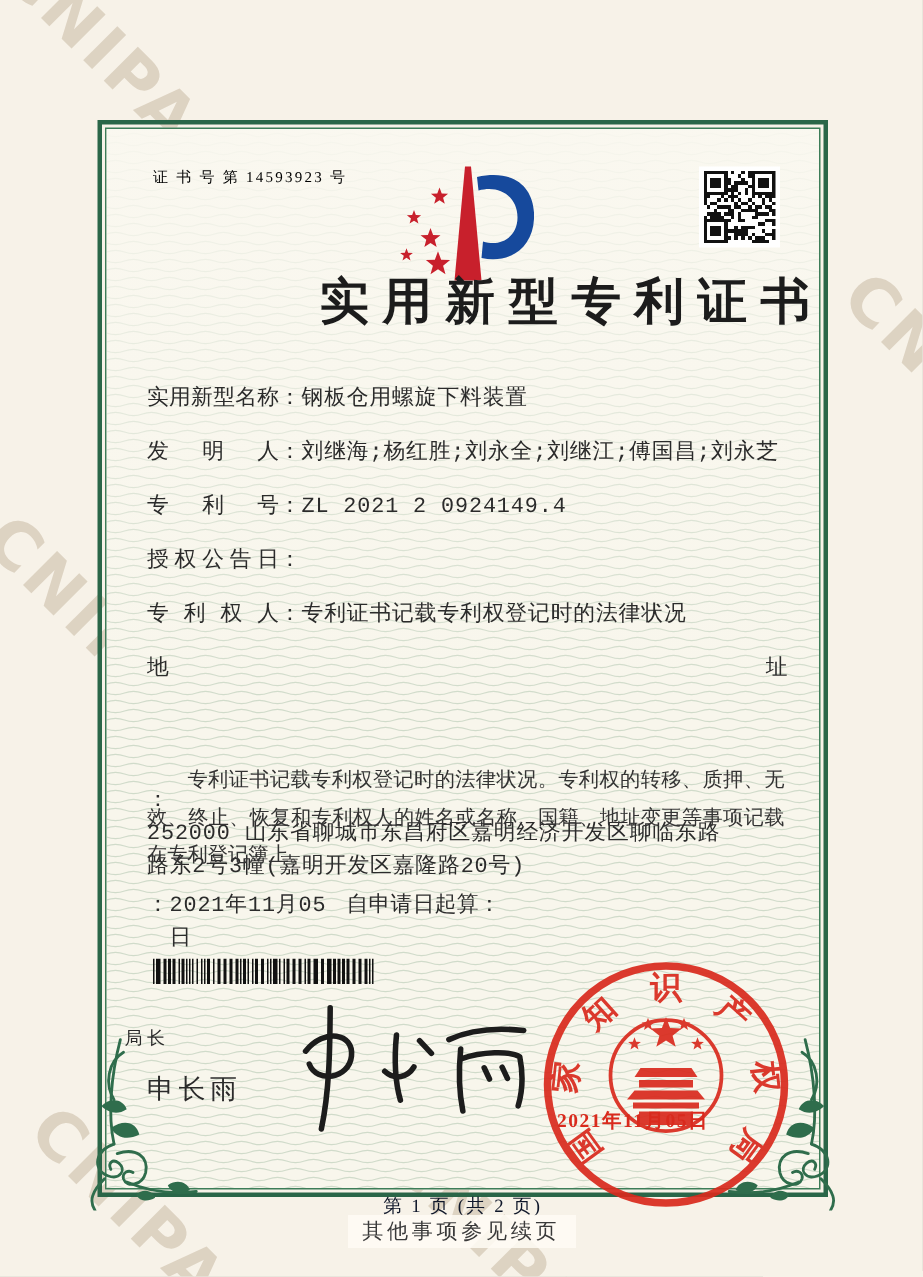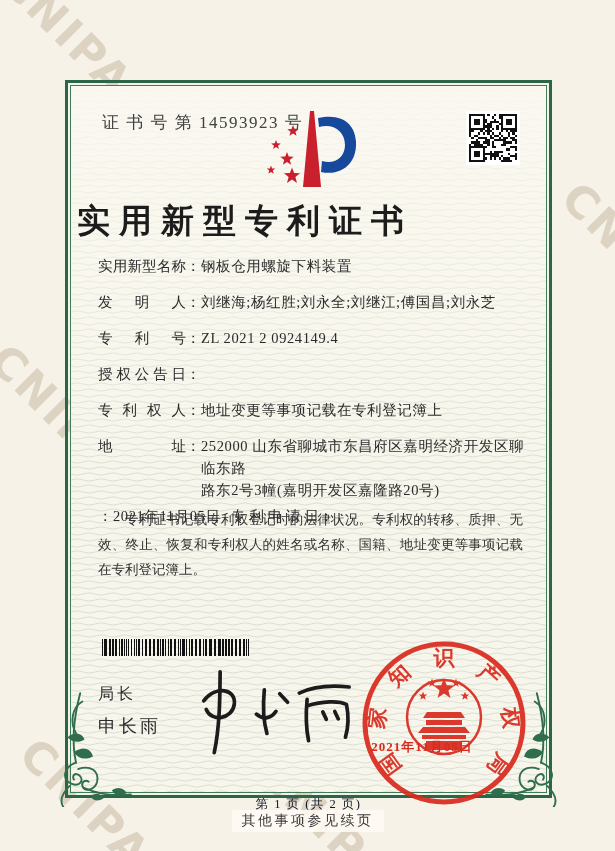--- a/index.html
+++ b/index.html
@@ -19,40 +19,40 @@
   .guilloche{position:absolute;left:0;top:0;}
   .pattern-fade{position:absolute;inset:0;
      background:linear-gradient(180deg,rgba(250,248,240,.92) 0%,rgba(250,248,240,.45) 28%,rgba(250,248,240,0) 55%);}
 
   .ornament{position:absolute;z-index:4;width:86px;height:116px;}
   .ornament.left{left:-16px;bottom:-12px;}
   .ornament.right{right:-16px;bottom:-12px;transform:scaleX(-1);}
 
   .content{position:absolute;inset:0;z-index:3;}
 
-  .cert-no{position:absolute;left:34px;top:28px;font-size:17px;letter-spacing:1.5px;color:#404040;}
+  .cert-no{position:absolute;left:34px;top:28px;font-size:10px;letter-spacing:1.5px;color:#000000;}
   .logo{position:absolute;left:50%;top:26px;transform:translateX(-50%);width:94px;height:82px;}
   .qr{position:absolute;right:29px;top:28px;width:54px;height:54px;background:#fff;padding:3px;box-sizing:border-box;}
-  .title{position:absolute;left:0;right:0;top:116px;text-align:left;font-size:33px;font-weight:700;
+  .title{position:absolute;left:0;right:0;top:96px;text-align:right;font-size:33px;font-weight:700;
          letter-spacing:9px;text-indent:9px;color:#1c1c1c;}
 
   .fields{position:absolute;left:30px;right:24px;top:172px;}
-  .frow{display:flex;margin-bottom:14px;font-size:14.5px;line-height:22px;}
-  .frow-address{margin-bottom:4px;}
+  .frow{display:flex;margin-bottom:14px;font-size:14.5px;line-height:22px;font-family:Liberation Mono, monospace;}
+  .frow-address{margin-bottom:4px;flex-direction:column;}
   .flabel{flex:0 0 88px;text-align:justify;text-align-last:justify;}
   .fcolon{flex:0 0 15px;}
   .fvalue{letter-spacing:.6px;white-space:pre-line;}
   .fvalue-mid{flex:0 0 118px;}
 
   .body-text{position:absolute;left:30px;right:26px;top:424px;}
   .body-text p{margin:0;font-size:13.5px;line-height:25px;text-align:justify;text-indent:2em;color:#333;}
 
   .barcode{position:absolute;left:34px;top:556px;width:150px;height:17px;}
 
-  .sig-role{position:absolute;left:30px;top:601px;font-size:16px;letter-spacing:3px;}
+  .sig-role{position:absolute;left:15px;top:601px;font-size:12px;letter-spacing:3px;}
   .sig-name{position:absolute;left:30px;top:631px;font-size:18px;letter-spacing:3px;}
   .signature{position:absolute;left:112px;top:574px;width:185px;height:98px;transform:rotate(-2deg);}
 
   .seal{position:absolute;left:292px;top:556px;width:168px;height:168px;opacity:.92;}
   .seal-date{position:absolute;left:273px;top:655px;width:162px;text-align:center;
              font-size:13px;font-weight:bold;color:#d92a1d;letter-spacing:1px;}
 
   .page-info{position:absolute;left:0;right:0;top:683px;text-align:center;font-size:12.5px;
              letter-spacing:1.5px;color:#0f172a;margin-top:30px;}
 
@@ -504,32 +504,32 @@
             <span class="fcolon">：</span>
           <span class="fvalue">ZL 2021 2 0924149.4</span>
         </div>
         <div class="frow">
           <span class="flabel">授权公告日</span>
             <span class="fcolon">：</span>
         </div>
         <div class="frow">
           <span class="flabel">专利权人</span>
             <span class="fcolon">：</span>
-          <span class="fvalue">地址变更等事项记载在专利登记簿上</span>
+          <span class="fvalue">专利证书记载专利权登记时的法律状况</span>
         </div>
         <div class="frow frow-address">
           <span class="flabel">地址</span>
             <span class="fcolon">：</span>
           <span class="fvalue">252000 山东省聊城市东昌府区嘉明经济开发区聊临东路
 路东2号3幢(嘉明开发区嘉隆路20号)</span>
         </div>
         <div class="frow">
             <span class="fcolon">：</span>
           <span class="fvalue fvalue-mid">2021年11月05日</span>
-          <span class="flabel">专利申请日</span>
+          <span class="flabel">自申请日起算</span>
             <span class="fcolon">：</span>
         </div>
       </div>
 
       <div class="body-text">
         <p>专利证书记载专利权登记时的法律状况。专利权的转移、质押、无效、终止、恢复和专利权人的姓名或名称、国籍、地址变更等事项记载在专利登记簿上。</p>
       </div>
 
       <svg class="barcode" id="barcode" viewBox="0 0 150 17" preserveAspectRatio="none">
           <rect x="0" y="0" width="1" height="17" fill="#111"></rect>

